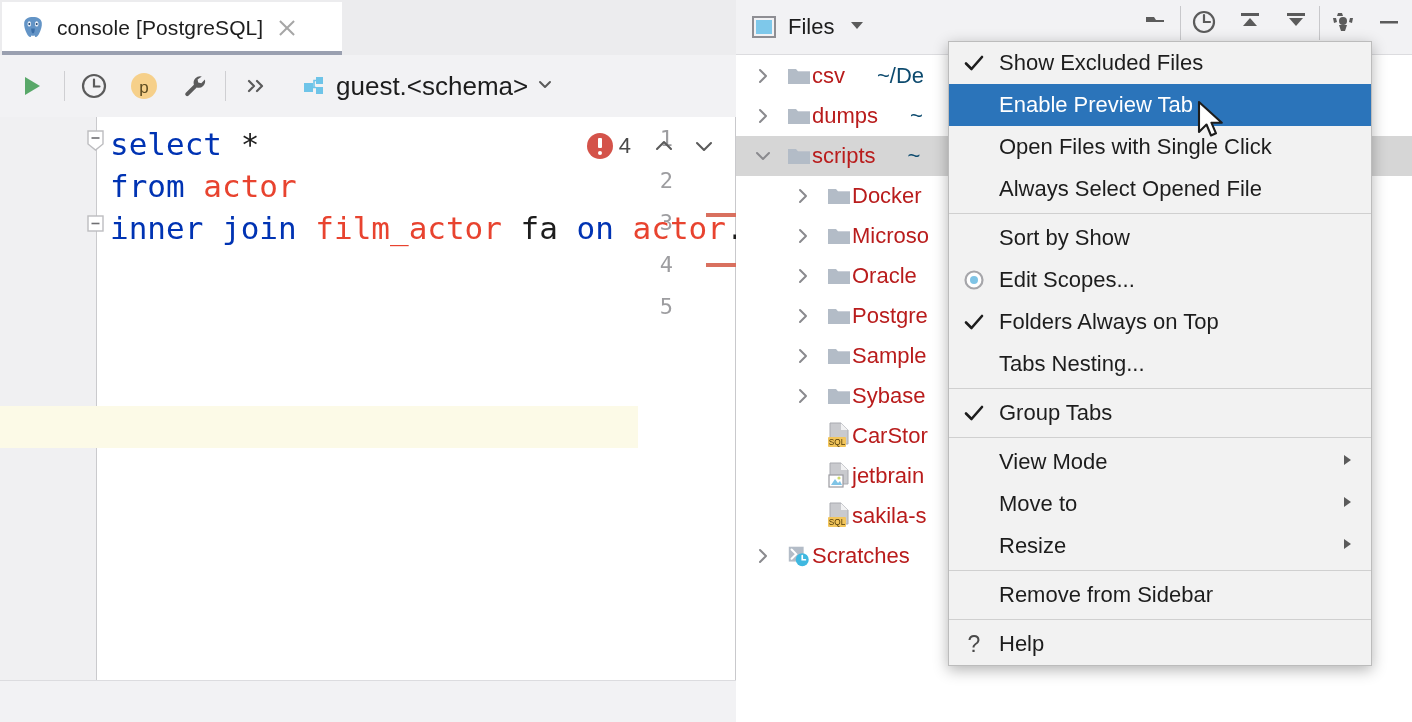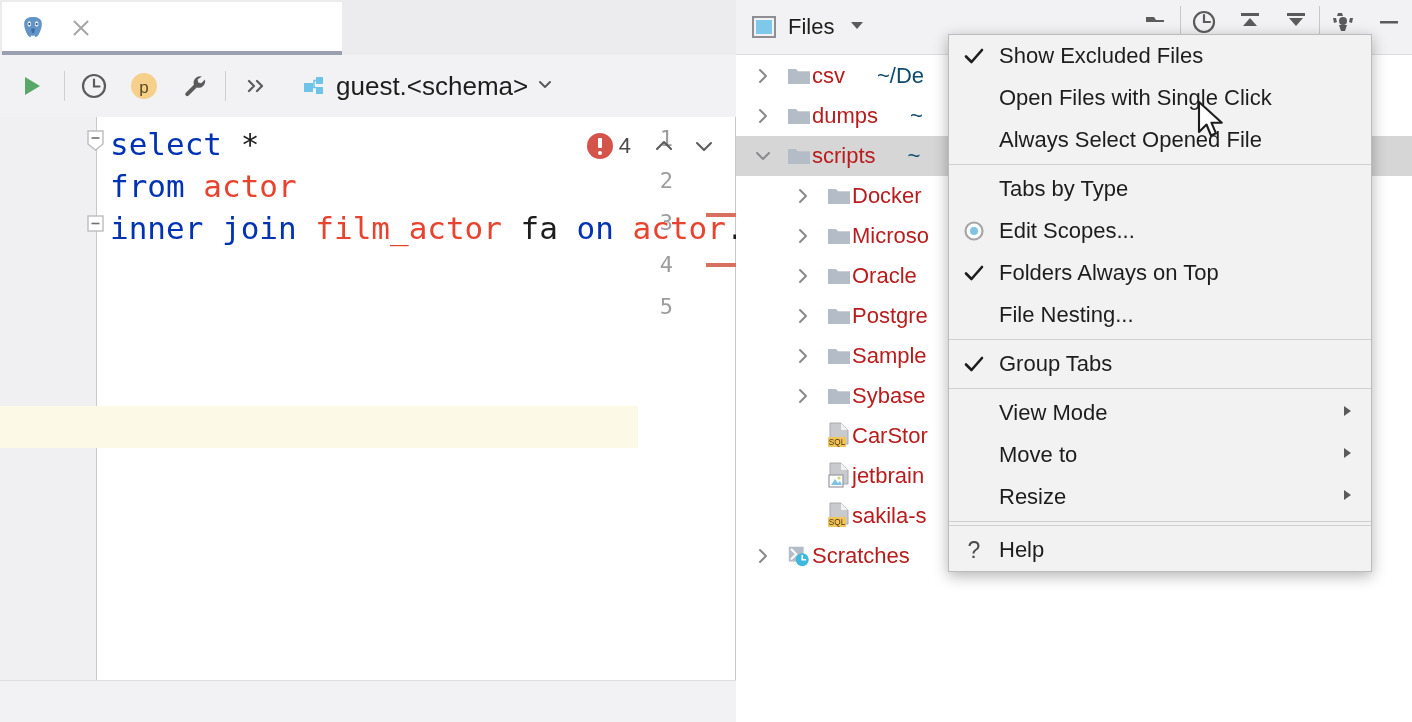--- a/index.html
+++ b/index.html
@@ -70,21 +70,21 @@
   .tree{position:absolute;left:0;top:56px;width:676px;height:666px;background:#ffffff;overflow:hidden;}
   .row{position:absolute;left:0;width:676px;height:40px;display:flex;align-items:center;}
   .row.sel{background:#d6d6d6;}
   .arrow{width:26px;height:26px;display:flex;align-items:center;justify-content:center;flex:0 0 auto;}
   .node-ico{width:26px;height:26px;flex:0 0 auto;display:flex;align-items:center;}
   .node-name{font-size:22px;color:#b91c1c;white-space:nowrap;}
   .node-path{font-size:22px;color:#0c4a6e;white-space:nowrap;margin-left:32px;}
 
   
   .ctx{
-    position:absolute;left:948px;top:34px;width:424px;
+    position:absolute;left:948px;top:41px;width:424px;
     background:#f2f2f2;border:1px solid #bcbcbc;box-sizing:border-box;
     box-shadow:0 4px 14px rgba(0,0,0,.30);
   }
   .mi{height:42px;display:flex;align-items:center;position:relative;cursor:pointer;box-sizing:border-box;}
   .mi-check{width:50px;flex:0 0 auto;display:flex;align-items:center;justify-content:center;}
   .mi-label{font-size:22px;color:#1d1d1d;white-space:nowrap;}
   .mi.hl{background:#2b74ba;}
   .mi.hl .mi-label{color:#ffffff;}
   .mi-sub{position:absolute;right:16px;top:50%;transform:translateY(-50%);}
   .msep{height:1px;background:#d0d0d0;margin:3px 0;}
@@ -102,20 +102,21 @@
       <div class="tab">
         <span class="tab-ico">
           <svg width="26" height="26" viewBox="0 0 26 26">
             <path d="M13 2C8.2 2 4.6 4 4.2 7.7c-.4 3.6 1 7.6 2.6 10.8 1 2 2.3 3.6 3.3 3.6.7 0 1-.6 1.1-1.6.6.2 1.2.3 1.8.3s1.2-.1 1.8-.3c.1 1 .4 1.6 1.1 1.6 1 0 2.3-1.6 3.3-3.6 1.6-3.2 3-7.2 2.6-10.8C21.4 4 17.8 2 13 2z" fill="#6394c6"></path>
             <path d="M9.3 6.2c-1 0-1.8 1.2-1.8 2.7s.8 2.7 1.8 2.7 1.8-1.2 1.8-2.7-.8-2.7-1.8-2.7zm7.4 0c-1 0-1.8 1.2-1.8 2.7s.8 2.7 1.8 2.7 1.8-1.2 1.8-2.7-.8-2.7-1.8-2.7z" fill="#ffffff" opacity=".85"></path>
             <circle cx="9.3" cy="9" r="1" fill="#20436e"></circle>
             <circle cx="16.7" cy="9" r="1" fill="#20436e"></circle>
             <path d="M11.2 13.5h3.6c0 2.5-.5 5-1.8 5s-1.8-2.5-1.8-5z" fill="#3a6ea8"></path>
           </svg>
         </span>
+        <span class="tab-title">console [PostgreSQL]</span>
         <span class="tab-close"></span>
       </div>
       <div class="tab-underline"></div>
     </div>
 
     <div class="toolbar">
       <div class="tb-item" style="width:58px;margin-left:2px;">
         <svg width="28" height="28" viewBox="0 0 28 28">
             <polygon points="8,5 23,14 8,23" fill="#59a869"></polygon>
           </svg>
@@ -462,53 +463,57 @@
   <div class="ctx">
 
   <div class="mi">
         <span class="mi-check">
           <svg width="24" height="24" viewBox="0 0 24 24">
             <path d="M4 12.5l5.5 5.5L20 6" fill="none" stroke="#1d1d1d" stroke-width="2.6" stroke-linecap="round" stroke-linejoin="round"></path>
           </svg>
         </span>
         <span class="mi-label">Show Excluded Files</span>
       </div>
+      <div class="mi hl">
+        <span class="mi-check"></span>
+        <span class="mi-label">Enable Preview Tab</span>
+      </div>
       <div class="mi">
         <span class="mi-check"></span>
         <span class="mi-label">Open Files with Single Click</span>
       </div>
       <div class="mi">
         <span class="mi-check"></span>
         <span class="mi-label">Always Select Opened File</span>
       </div>
       <div class="msep"></div>
       <div class="mi">
         <span class="mi-check"></span>
-        <span class="mi-label">Tabs by Type</span>
+        <span class="mi-label">Sort by Show</span>
       </div>
       <div class="mi">
         <span class="mi-check">
           <svg width="24" height="24" viewBox="0 0 24 24">
             <circle cx="12" cy="12" r="8.5" fill="#ffffff" stroke="#a6a6aa" stroke-width="2.2"></circle>
             <circle cx="12" cy="12" r="4" fill="#7fc4e6"></circle>
           </svg>
         </span>
         <span class="mi-label">Edit Scopes...</span>
       </div>
       <div class="mi">
         <span class="mi-check">
           <svg width="24" height="24" viewBox="0 0 24 24">
             <path d="M4 12.5l5.5 5.5L20 6" fill="none" stroke="#1d1d1d" stroke-width="2.6" stroke-linecap="round" stroke-linejoin="round"></path>
           </svg>
         </span>
         <span class="mi-label">Folders Always on Top</span>
       </div>
       <div class="mi">
         <span class="mi-check"></span>
-        <span class="mi-label">File Nesting...</span>
+        <span class="mi-label">Tabs Nesting...</span>
       </div>
       <div class="msep"></div>
       <div class="mi">
         <span class="mi-check">
           <svg width="24" height="24" viewBox="0 0 24 24">
             <path d="M4 12.5l5.5 5.5L20 6" fill="none" stroke="#1d1d1d" stroke-width="2.6" stroke-linecap="round" stroke-linejoin="round"></path>
           </svg>
         </span>
         <span class="mi-label">Group Tabs</span>
       </div>
@@ -528,20 +533,24 @@
           </svg></span>
       </div>
       <div class="mi">
         <span class="mi-check"></span>
         <span class="mi-label">Resize</span>
         <span class="mi-sub"><svg width="16" height="16" viewBox="0 0 16 16">
             <polygon points="5,3 12,8 5,13" fill="#5b5b5b"></polygon>
           </svg></span>
       </div>
       <div class="msep"></div>
+      <div class="mi">
+        <span class="mi-check"></span>
+        <span class="mi-label">Remove from Sidebar</span>
+      </div>
       <div class="msep"></div>
       <div class="mi">
         <span class="mi-check">
           <span style="font-size:23px;color:#4a4a4a;font-family:'Liberation Sans',sans-serif;">?</span>
         </span>
         <span class="mi-label">Help</span>
       </div>
     </div>
 
   <span class="cursor">

